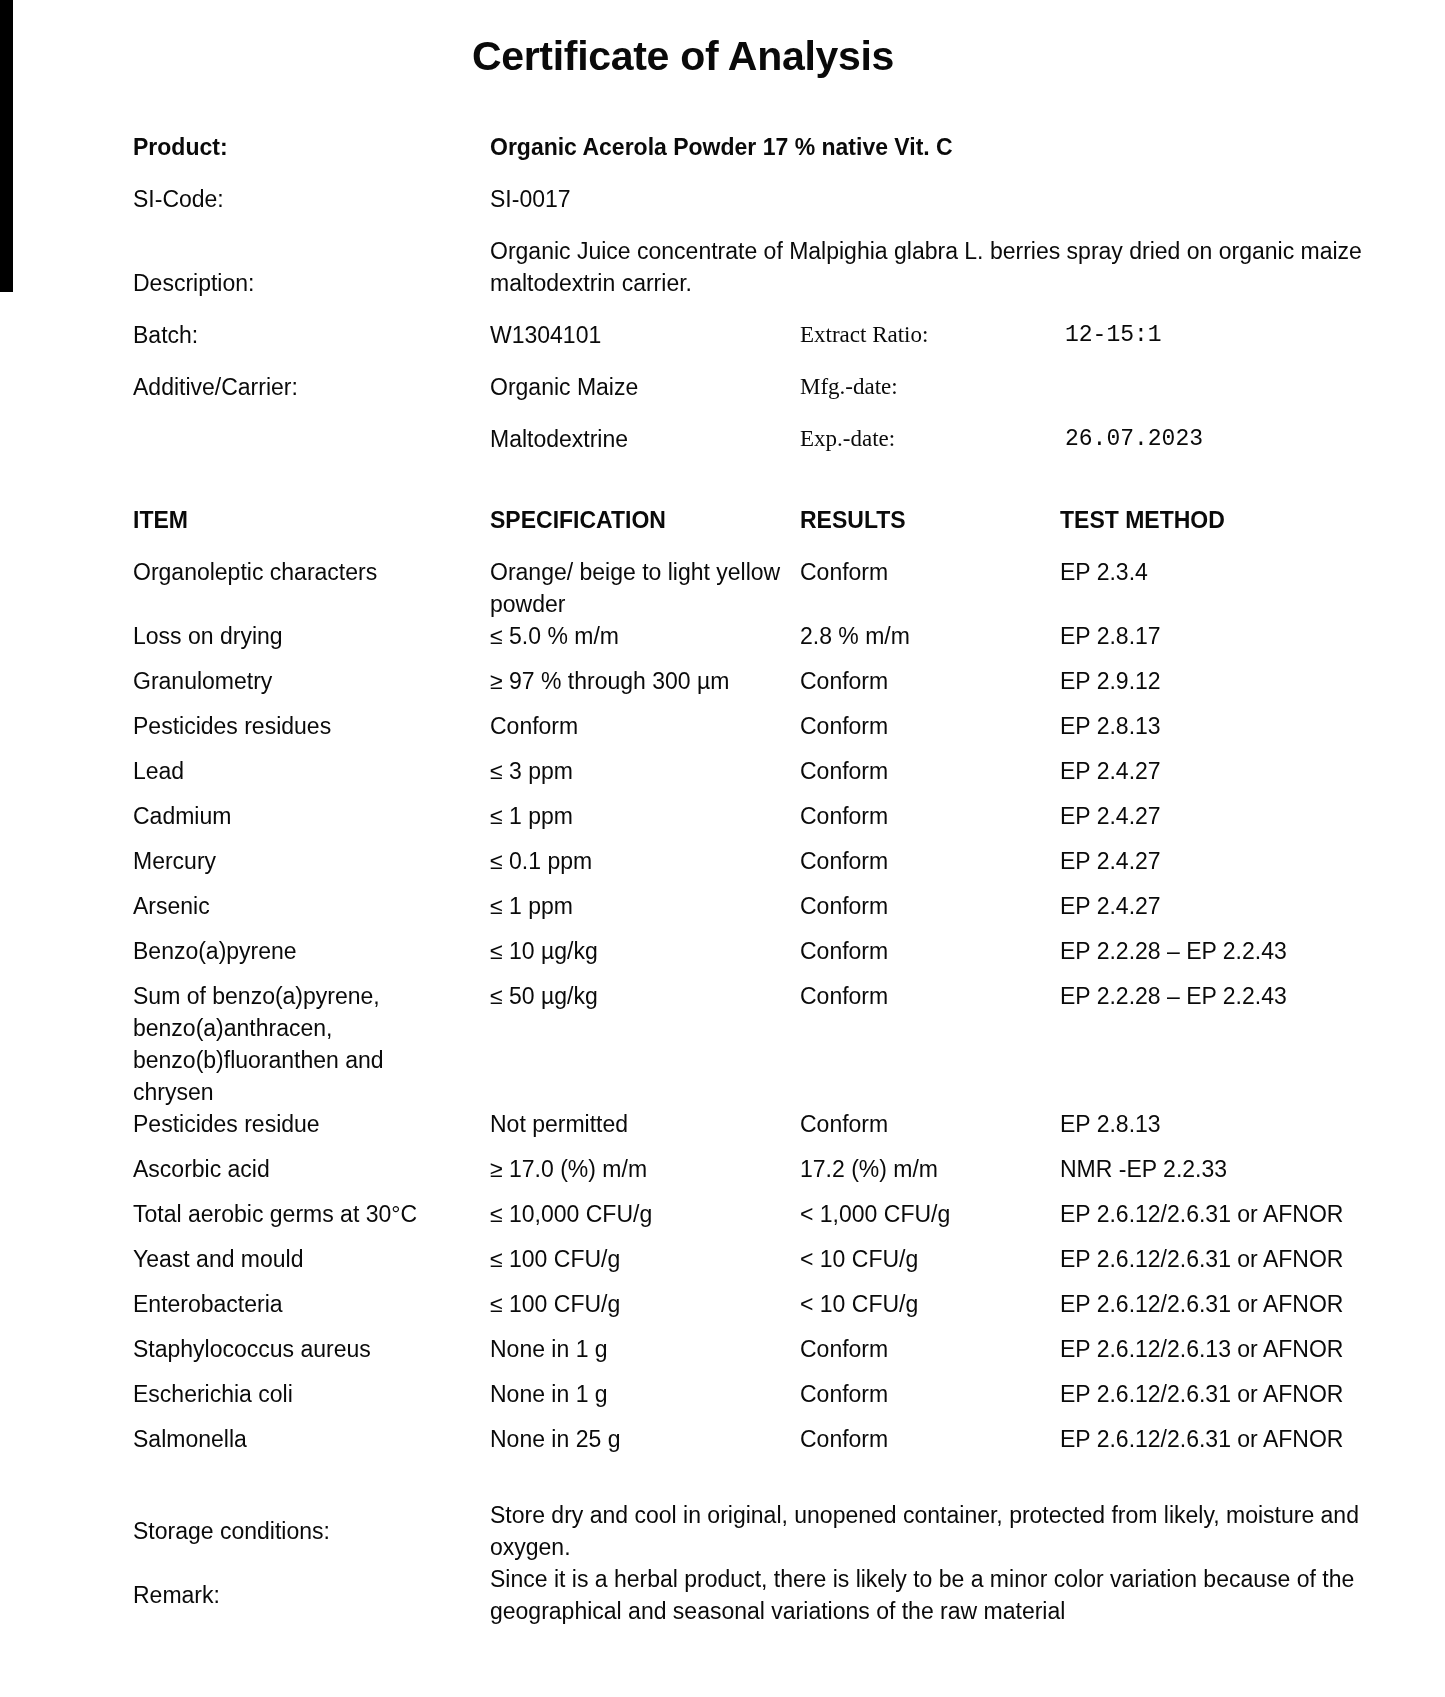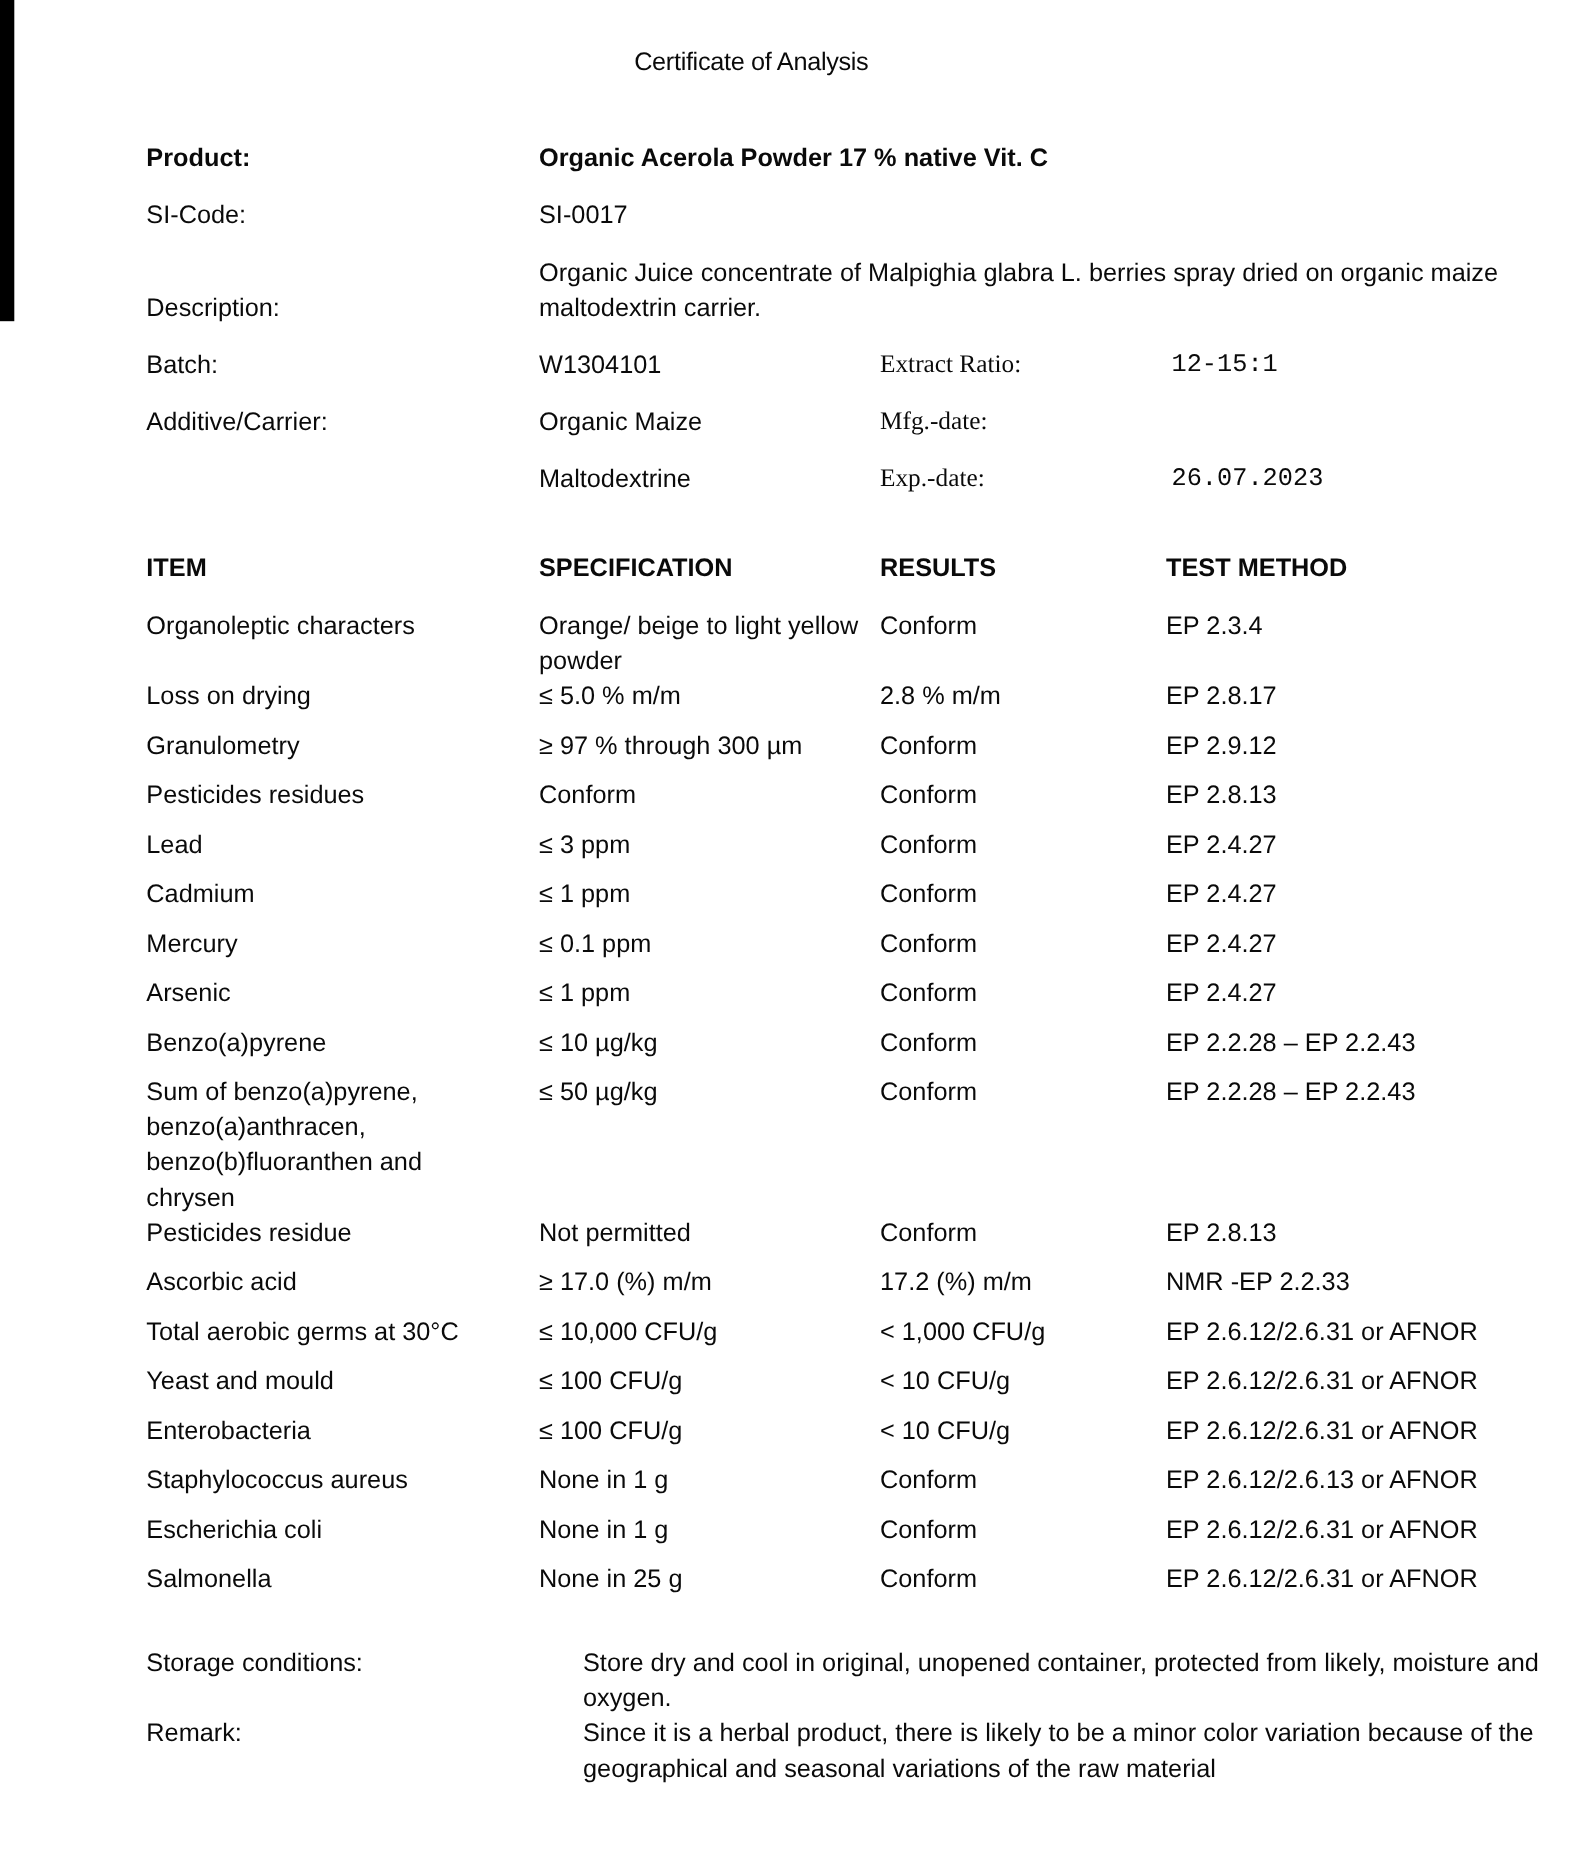--- a/index.html
+++ b/index.html
@@ -20,23 +20,23 @@
     width: 13px; height: 292px;
     background: #000000;
   }
   .title-wrap {
     margin: 0;
     padding-top: 38px;
     width: 1366px;
     text-align: center;
   }
   .doc-title {
-    font-size: 23px;
+    font-size: 41px;
     line-height: 36px;
-    font-weight: normal;
+    font-weight: bold;
     letter-spacing: -0.3px;
   }
   .meta { margin: 53px 0 0 133px; }
   .meta-row { display: flex; align-items: flex-end; margin-top: 20px; }
   .m-label  { width: 357px; flex: 0 0 auto; }
   .m-val    { width: 310px; flex: 0 0 auto; }
   .m-val.wide { width: 880px; }
   .m-label2 { width: 265px; flex: 0 0 auto; font-family: Liberation Serif, serif; }
   .m-val2   { flex: 1 1 auto; font-family: Liberation Mono, monospace; }
   .bold { font-weight: bold; }
@@ -44,21 +44,21 @@
   .coa-table { margin: 49px 0 0 133px; }
   .thead { display: flex; font-weight: bold; margin-bottom: 20px; }
   .trow  { display: flex; margin-bottom: 13px; }
   .cell  { box-sizing: border-box; }
   .c-item   { width: 357px; flex: 0 0 auto; padding-right: 37px; }
   .c-spec   { width: 310px; flex: 0 0 auto; padding-right: 4px; }
   .c-res    { width: 260px; flex: 0 0 auto; padding-right: 10px; }
   .c-method { flex: 1 1 auto; }
 
   .footer { margin: 44px 0 0 133px; }
-  .f-row { display: flex; align-items: flex-start; gap: 40px; }
+  .f-row { display: flex; align-items: center; }
   .f-label { width: 357px; flex: 0 0 auto; }
   .f-text  { width: 880px; flex: 0 0 auto; }
 </style>
 </head>
 <body>
 
 <div class="page">
 
   <div class="edge-artifact"></div>
 

